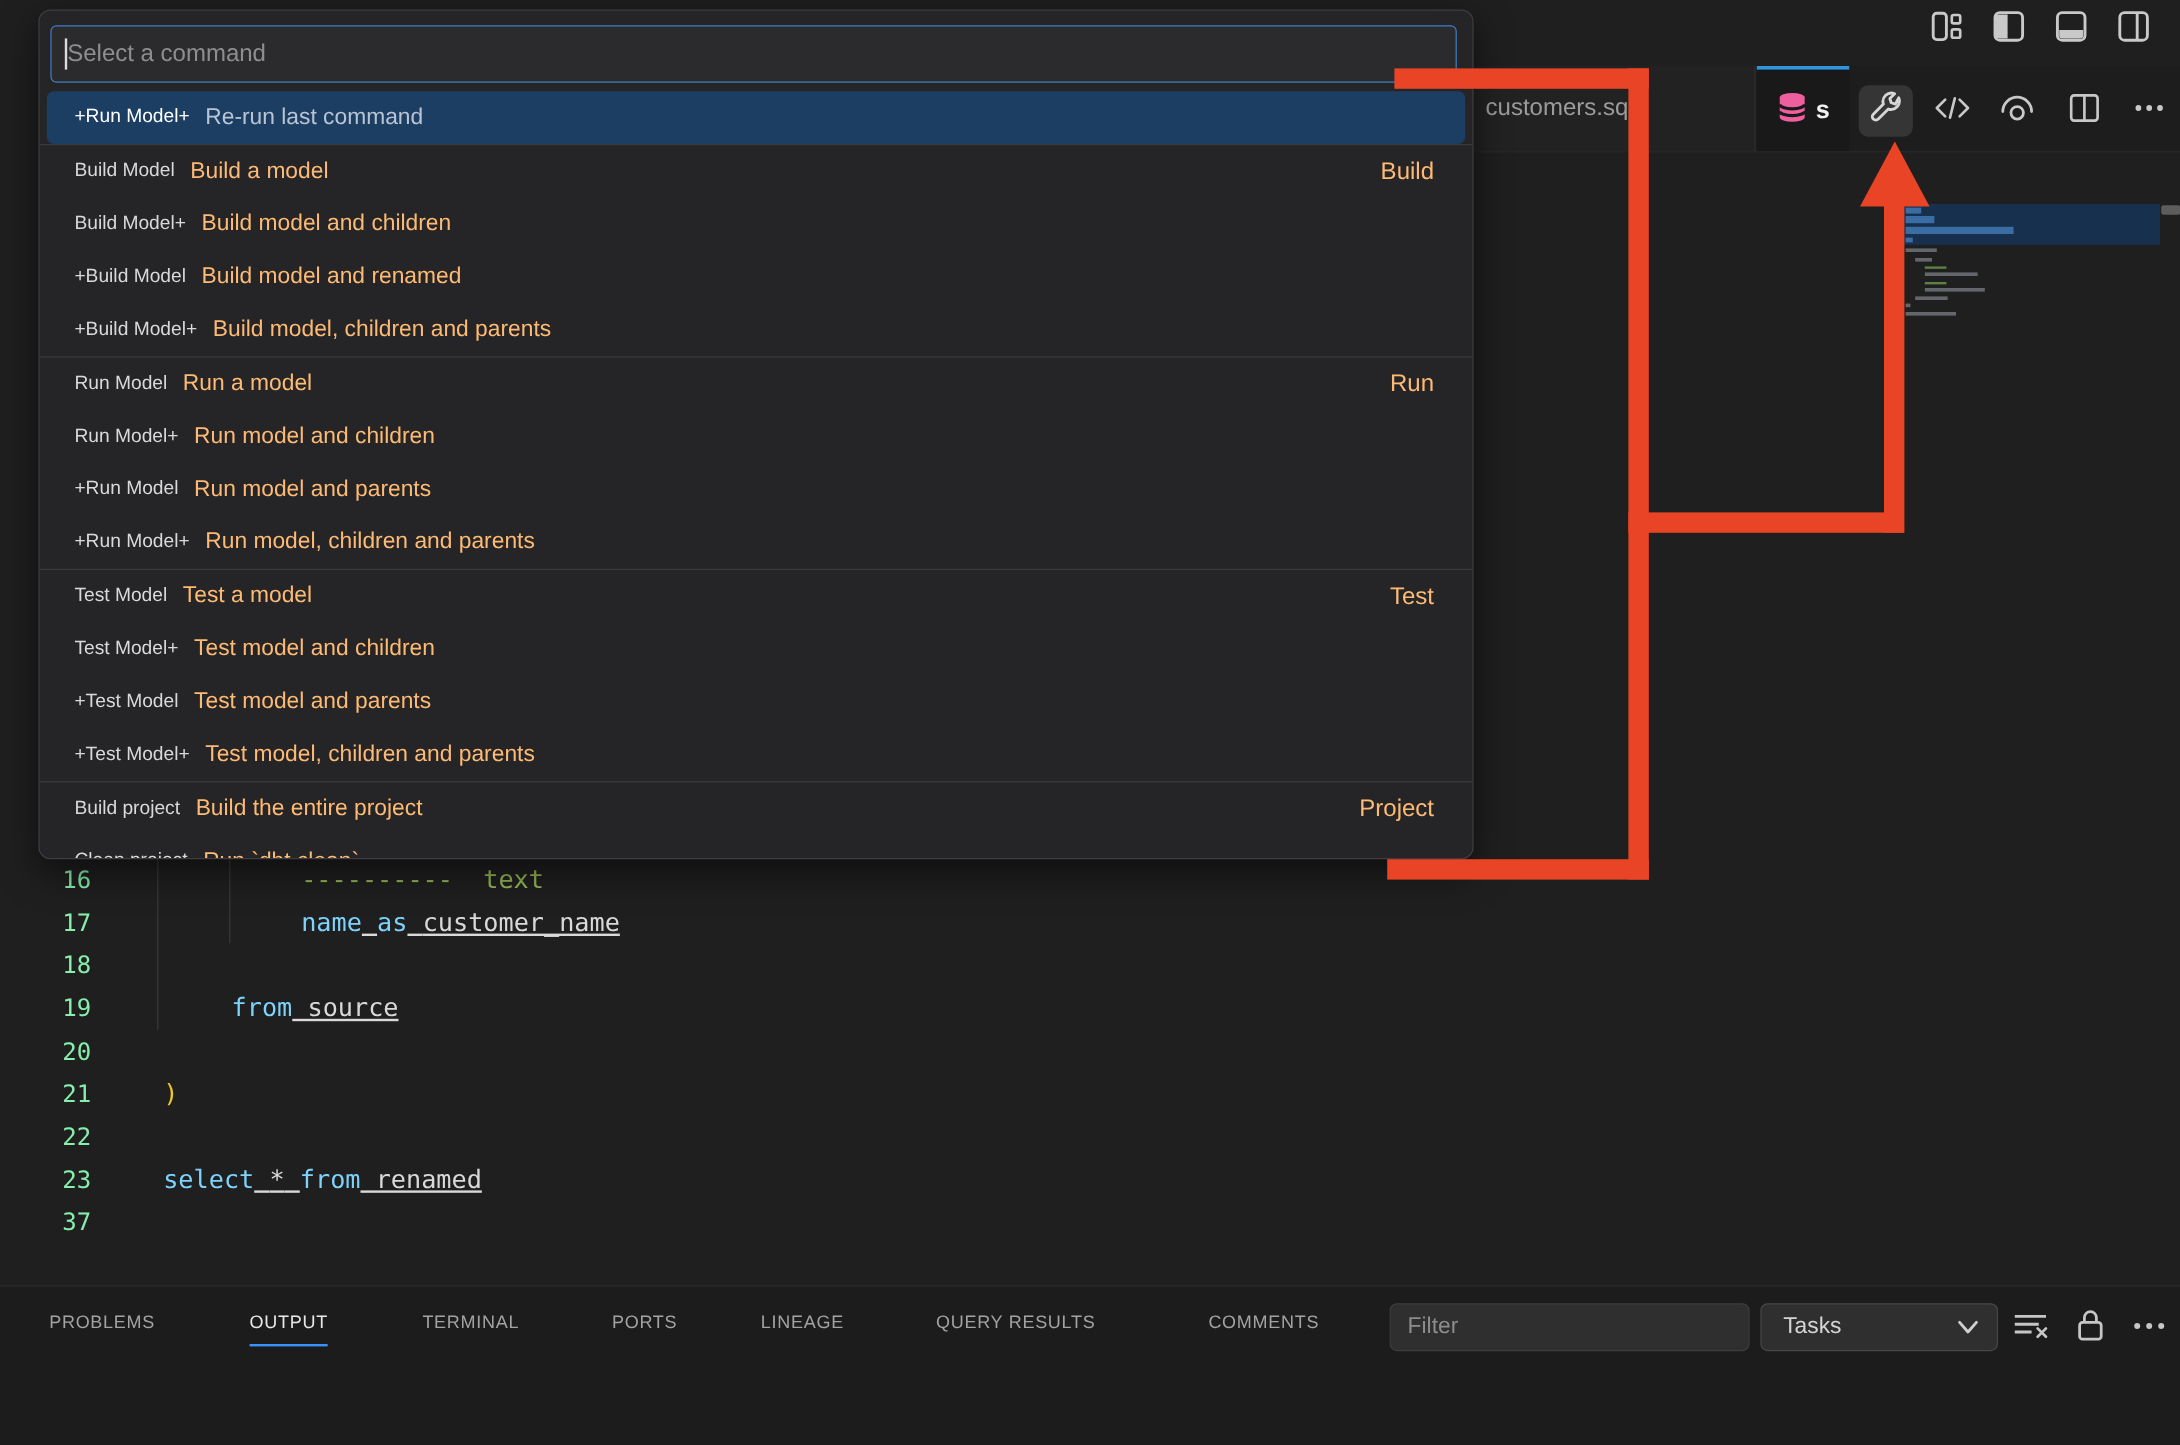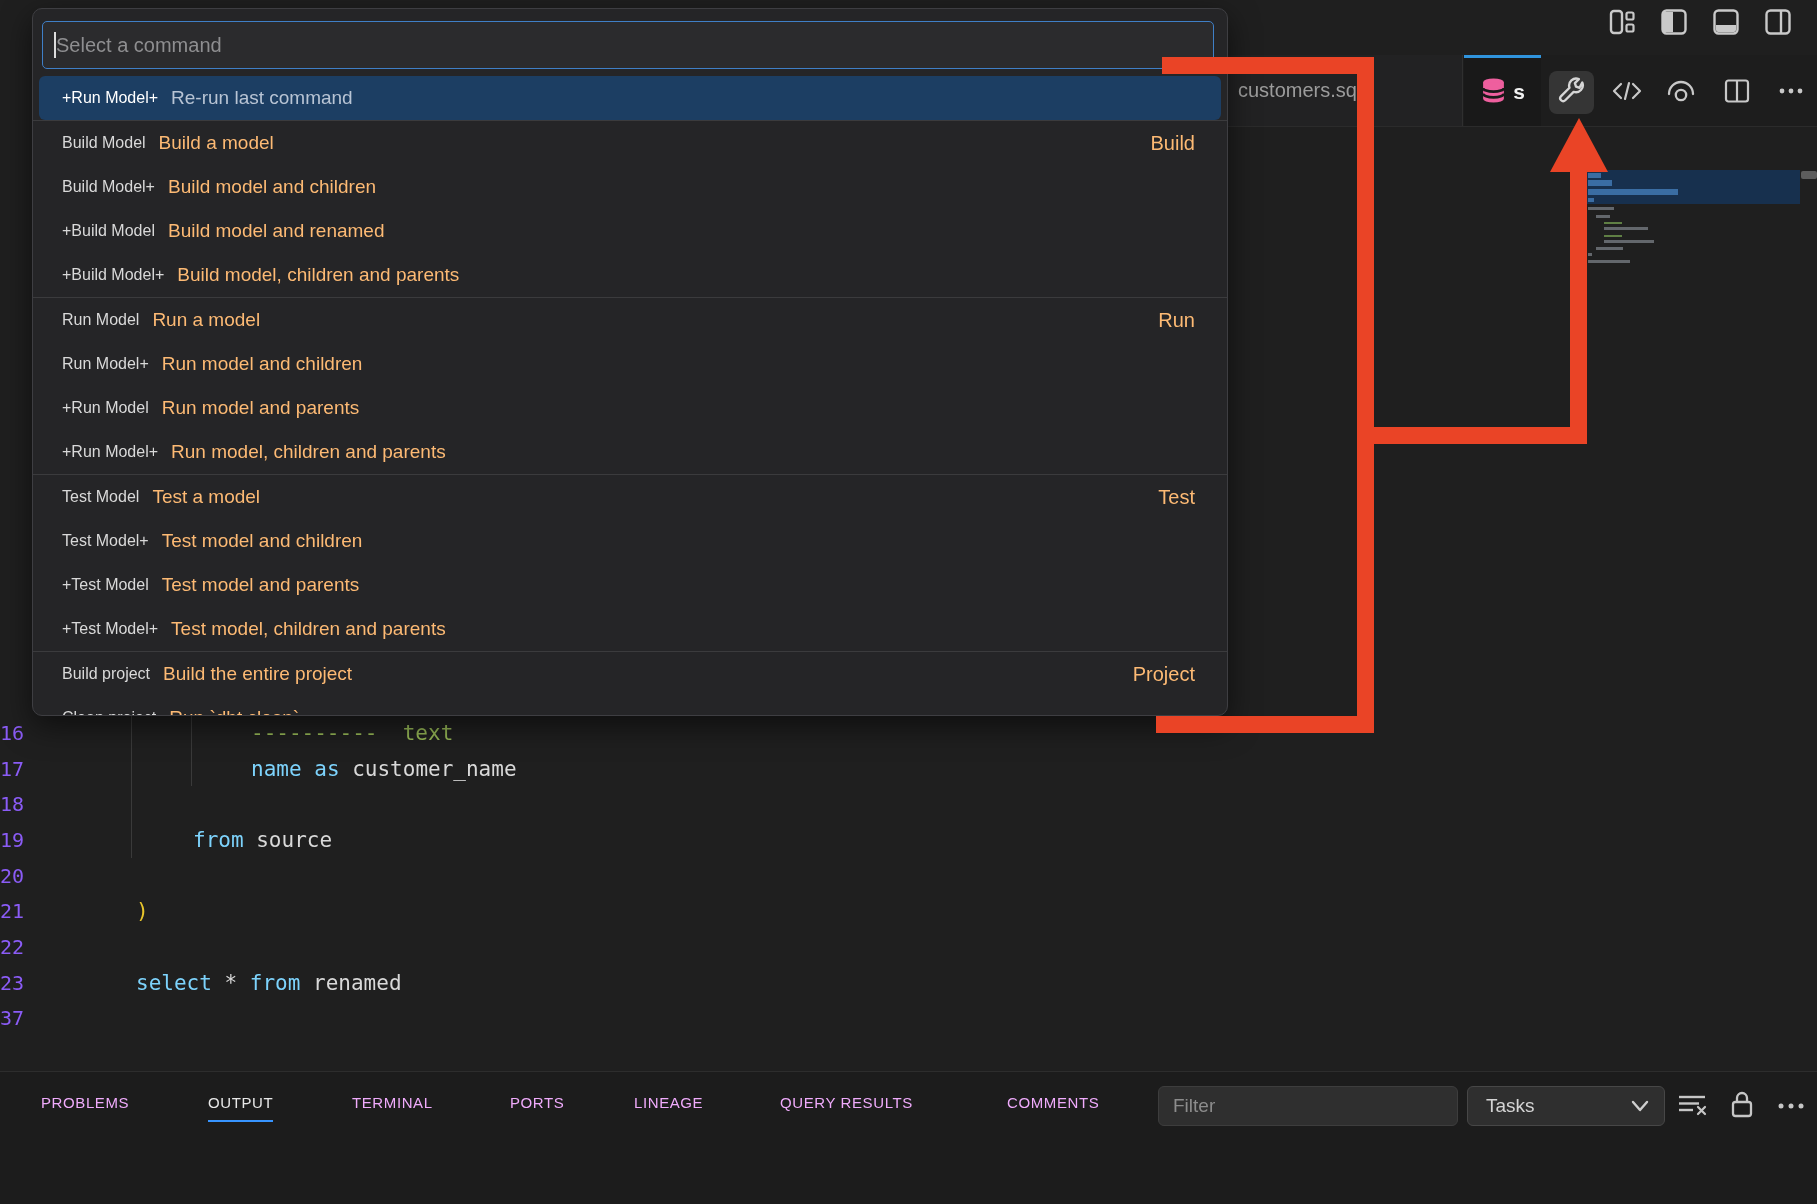--- a/index.html
+++ b/index.html
@@ -15,27 +15,27 @@
   .tab-customers { position:absolute; left:0; top:0; width:235px; height:71px; background:#222223; display:flex; align-items:center; padding-left:10px; border-right:1px solid #2f2f2f; }
   .tab-customers span { color:#9c9c9c; font-size:20px; }
   .tab-active { position:absolute; left:236px; top:0; width:77px; height:71px; background:#191919; border-top:3px solid #3094dd; display:flex; align-items:center; justify-content:center; gap:6px; }
   .tab-active .s-label { color:#f2f2f2; font-size:21px; font-weight:700; }
   .tbtn { position:absolute; top:16px; width:45px; height:43px; display:flex; align-items:center; justify-content:center; border-radius:8px; }
   .tbtn.hl { background:#353535; }
 
   
   .code-area { position:absolute; left:0; top:715px; z-index:1; font-family:"DejaVu Sans Mono", monospace; }
   .code-row { height:35.7px; display:flex; align-items:center; }
-  .gut { width:76px; color:#8b5cf6; font-size:20px; flex:none; }
+  .gut { width:76px; text-align:right; color:#86efac; font-size:20px; flex:none; }
   .cl { white-space:pre; font-size:21px; }
   .ind-a { padding-left:175px; }   
   .ind-b { padding-left:117px; }   
   .ind-c { padding-left:60px; }    
   .tok-kw { color:#7dd3fc; }
-  .tok-plain { color:#d9d9d9; }
+  .tok-plain { color:#d9d9d9;text-decoration:underline; }
   .tok-comment { color:#96b856; }
   .tok-paren { color:#e9c62b; }
   .guide { position:absolute; width:1px; background:#3a3a3a; z-index:1; }
   .guide1 { left:131px; top:716px; height:142px; }
   .guide2 { left:191px; top:716px; height:70px; }
 
   
   .minimap { position:absolute; left:1586px; top:170px; width:214px; height:110px; z-index:1; }
   .mm-sel { position:absolute; left:0; top:0; width:214px; height:34px; background:#17304e; }
   .mm-bar { position:absolute; }
@@ -52,21 +52,21 @@
   .pal-row.sel { background:#1c3e63; }
   .pal-name { color:#d9d9d9; font-size:16px; white-space:pre; }
   .pal-row.sel .pal-name { color:#ffffff; }
   .pal-desc { color:#fdba74; font-size:19px; margin-left:13px; white-space:pre; }
   .pal-row.sel .pal-desc { color:#b8c4d4; }
   .pal-badge { margin-left:auto; color:#fdba74; font-size:20px; }
   .pal-sep { height:1px; background:#3b3b3d; }
 
   
   .panel { position:absolute; left:0; top:1071px; width:1817px; height:133px; background:#1c1c1c; border-top:1px solid #2d2d2d; z-index:3; }
-  .ptab { position:absolute; top:22px; font-size:15px; letter-spacing:.6px; color:#f0abfc; padding-bottom:9px; cursor:default; }
+  .ptab { position:absolute; top:22px; font-size:15px; letter-spacing:.6px; color:#a3a3a3; padding-bottom:9px; cursor:default; }
   .ptab.active { color:#e8e8e8; border-bottom:2.5px solid #3794ff; }
   .filter-box { position:absolute; left:1158px; top:14px; width:300px; height:40px; background:#2f2f2f; border:1px solid #3d3d3d; border-radius:6px; }
   .filter-box input { width:100%; height:100%; background:transparent; border:none; outline:none; color:#cfcfcf; font-size:19px; padding-left:14px; font-family:"Liberation Sans", sans-serif; }
   .filter-box input::placeholder { color:#8c8c8c; }
   .tasks-box { position:absolute; left:1467px; top:14px; width:198px; height:40px; background:#2f2f2f; border:1px solid #474747; border-radius:6px; display:flex; align-items:center; padding:0 14px 0 18px; }
   .tasks-box span { color:#d4d4d4; font-size:19px; }
   .tasks-box svg { margin-left:auto; }
   .panel-icon { position:absolute; top:20px; }
 
   

